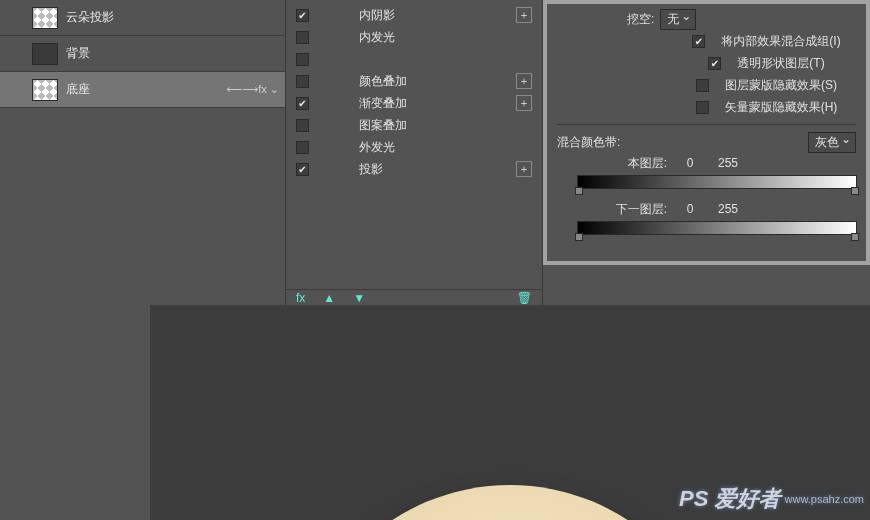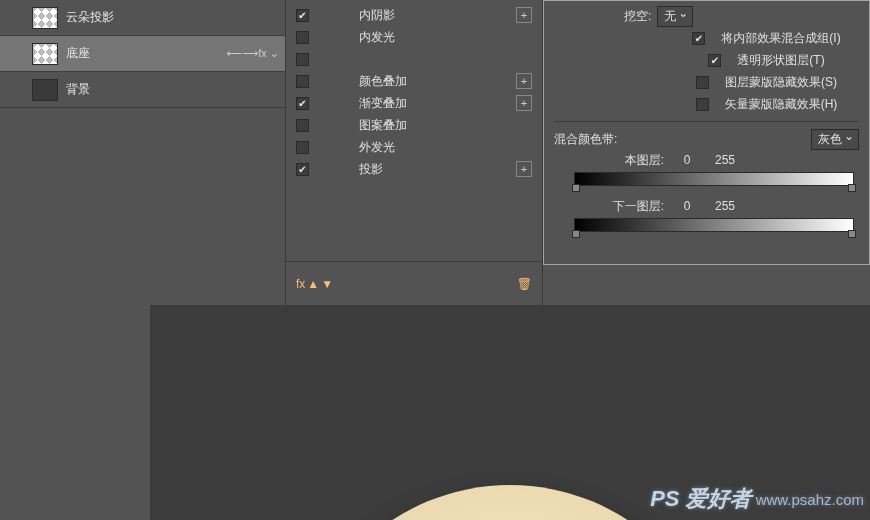--- a/index.html
+++ b/index.html
@@ -12,59 +12,59 @@
 .thumb.checker { background-image: linear-gradient(45deg,#bbb 25%,transparent 25%),linear-gradient(-45deg,#bbb 25%,transparent 25%),linear-gradient(45deg,transparent 75%,#bbb 75%),linear-gradient(-45deg,transparent 75%,#bbb 75%); background-size: 8px 8px; background-color: #fff; }
 .thumb.bg { background: #3a3a3a; }
 .layer-name { flex: 1; color: #e8e8e8; }
 .layer-icons { display: flex; gap: 4px; color: #ccc; font-size: 11px; }
 .effects-panel { position: absolute; left: 285px; top: 0; width: 258px; height: 305px; background: #535353; border-left: 1px solid #3a3a3a; border-right: 1px solid #3a3a3a; padding: 4px 0; }
 .effect-row { display: flex; align-items: center; height: 22px; padding: 0 10px; gap: 40px; }
 .chk { width: 13px; height: 13px; border: 1px solid #2a2a2a; background: #3d3d3d; margin-right: 10px; display: flex; align-items: center; justify-content: center; }
 .chk.checked::after { content: "✔"; color: #e8e8e8; font-size: 10px; }
 .effect-label { flex: 1; }
 .effect-add { width: 16px; height: 16px; border: 1px solid #888; display: flex; align-items: center; justify-content: center; font-size: 11px; color: #ccc; }
-.effects-footer { position: absolute; bottom: 0; left: 0; right: 0; height: 44px; border-top: 1px solid #3a3a3a; display: flex; align-items: center; padding: 0 10px; color: #fdba74; gap: 2px; }
+.effects-footer { position: absolute; bottom: 0; left: 0; right: 0; height: 16px; border-top: 1px solid #3a3a3a; display: flex; align-items: center; padding: 0 10px; color: #5eead4; gap: 18px; }
 .trash { margin-left: auto; }
-.advanced-panel { position: absolute; left: 543px; top: 0; width: 327px; height: 265px; background: #535353; border: 1px solid #a3a3a3; padding: 4px 10px; }
+.advanced-panel { position: absolute; left: 543px; top: 0; width: 327px; height: 265px; background: #535353; border: 4px solid #a3a3a3; padding: 4px 10px; }
 .adv-row { display: flex; align-items: center; height: 22px; gap: 6px; justify-content: center; }
 .adv-row.right { justify-content: flex-start; padding-left: 70px; }
 .adv-select { background: #4a4a4a; border: 1px solid #2a2a2a; padding: 1px 16px 1px 6px; color: #e0e0e0; font-size: 12px; position: relative; }
 .adv-select::after { content: "⌄"; position: absolute; right: 4px; top: -1px; }
 .adv-checks { padding-left: 120px; }
 .divider { border-top: 1px solid #3a3a3a; margin: 6px 0; }
 .slider-row { display: flex; align-items: center; height: 20px; gap: 8px; padding-left: 50px; }
 .slider-label { width: 60px; text-align: right; }
 .slider-val { width: 30px; text-align: center; }
 .gradient-bar { position: relative; height: 14px; margin: 2px 0 10px 20px; width: 280px; background: linear-gradient(to right, #000, #fff); border: 1px solid #2a2a2a; }
 .gradient-bar .handle { position: absolute; bottom: -7px; width: 8px; height: 8px; background: #888; border: 1px solid #2a2a2a; }
 .canvas { position: absolute; left: 150px; top: 305px; width: 720px; height: 215px; background: #3c3c3c; overflow: hidden; }
 .plate-outer { position: absolute; left: 50%; top: 180px; transform: translateX(-50%); width: 430px; height: 430px; border-radius: 50%; background: radial-gradient(circle at 50% 40%, #f5e8c8 0%, #ebd9b0 55%, #d8c090 80%); box-shadow: 0 15px 25px rgba(0,0,0,0.5); }
 .watermark { position: absolute; right: 6px; bottom: 6px; font-size: 22px; color: #cfd4da; font-style: italic; font-weight: bold; text-shadow: 0 0 4px rgba(120,160,220,0.7); display: flex; align-items: center; gap: 4px; }
-.watermark .url { font-size: 15px; display: block; font-style: normal; font-weight: normal; color: #aeb6c0; }
+.watermark .url { font-size: 11px; display: block; font-style: normal; font-weight: normal; color: #aeb6c0; }
 </style>
 </head>
 <body>
 
 <div class="layers-panel">
   <div class="layer-row">
     <span class="eye"></span>
     <span class="thumb checker"></span>
     <span class="layer-name">云朵投影</span>
   </div>
+  <div class="layer-row">
+    <span class="eye"></span>
+    <span class="thumb bg"></span>
+    <span class="layer-name">背景</span>
+  </div>
   <div class="layer-row selected">
     <span class="eye"></span>
     <span class="thumb checker"></span>
     <span class="layer-name">底座</span>
     <span class="layer-icons">⟵⟶</span>
     <span class="layer-icons">fx ⌄</span>
-  </div>
-  <div class="layer-row">
-    <span class="eye"></span>
-    <span class="thumb bg"></span>
-    <span class="layer-name">背景</span>
   </div>
 </div>
 
 <div class="effects-panel">
   <div class="effect-row">
     <span class="chk checked"></span>
     <span class="effect-label">内阴影</span>
     <span class="effect-add">+</span>
   </div>
   <div class="effect-row">

